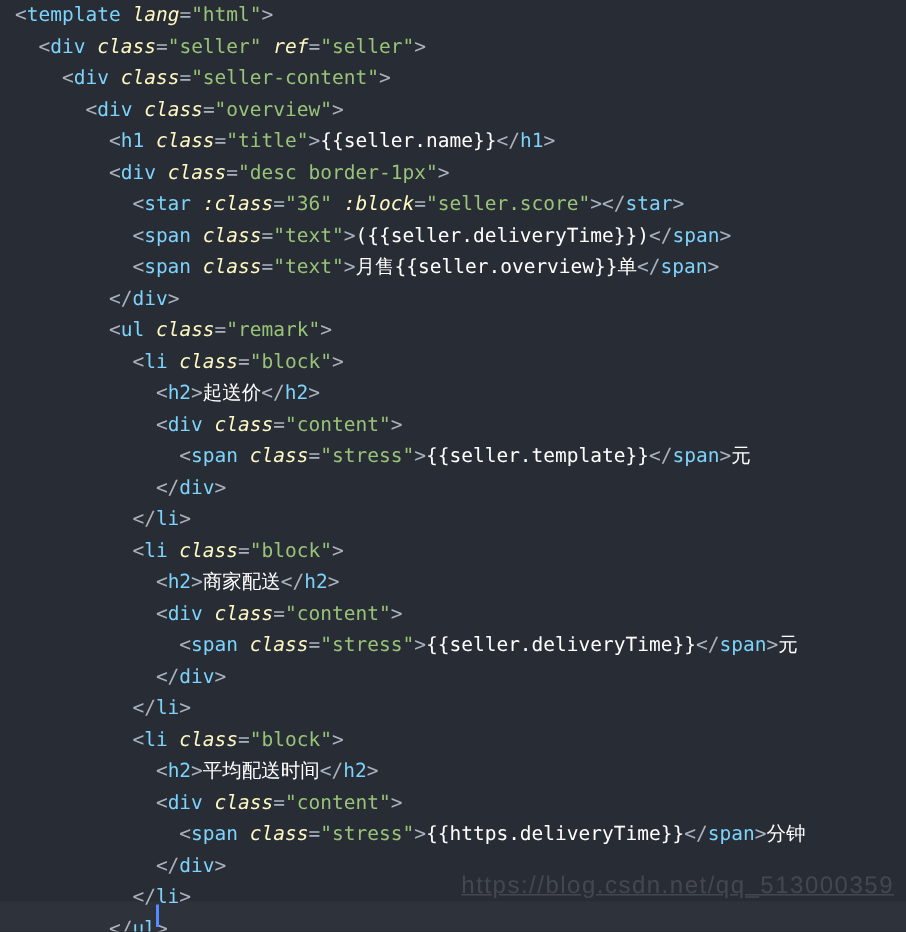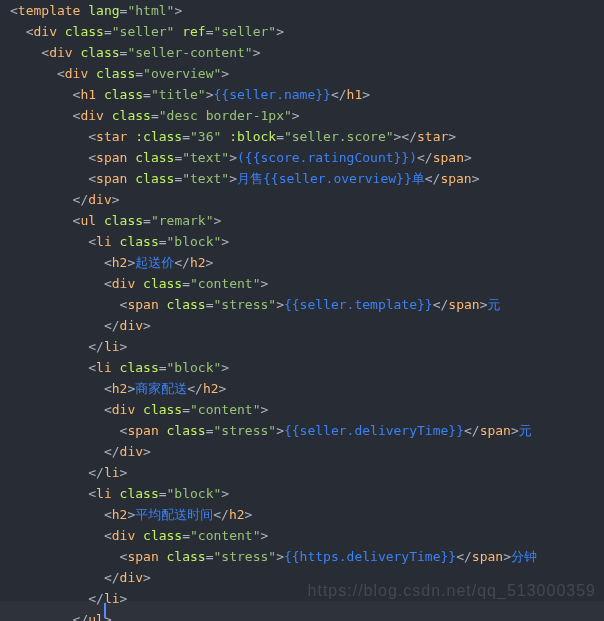--- a/index.html
+++ b/index.html
@@ -14,33 +14,34 @@
     height: 621px;
     overflow: hidden;
     position: relative;
   }
   pre {
     margin: 0;
     padding: 0 0 0 10px;
     white-space: pre;
   }
   .p  { color: #abb2bf; }  
-  .t  { color: #fdba74; }  
-  .a  { color: #bef264; }  
+  .t  { color: #7dd3fc; }  
+  .a  { color: #fef9c3; font-style: italic; }  
   .s  { color: #98c379; }  
-  .tx { color: #3b82f6; }  
+  .tx { color: #ffffff; }  
   .watermark {
     position: absolute;
     right: 8px;
     bottom: 20px;
     color: rgba(200,200,200,0.18);
     font-size: 16px;
     font-family: Arial, sans-serif;
     letter-spacing: 1px;
     pointer-events: none;
+    text-decoration: underline;
   }
   .hl {
     position: absolute;
     left: 0;
     bottom: 0;
     width: 100%;
     height: 20px;
     background: rgba(255,255,255,0.03);
     pointer-events: none;
   }
@@ -59,21 +60,21 @@
 <div class="hl"></div>
 <div class="cursor"></div>
 
 <pre id="code"><span><span class="p">&lt;</span><span class="t">template</span><span class="p"> </span><span class="a">lang</span><span class="p">=</span><span class="s">"html"</span><span class="p">&gt;</span></span>
 <span><span class="p">  &lt;</span><span class="t">div</span><span class="p"> </span><span class="a">class</span><span class="p">=</span><span class="s">"seller"</span><span class="p"> </span><span class="a">ref</span><span class="p">=</span><span class="s">"seller"</span><span class="p">&gt;</span></span>
 <span><span class="p">    &lt;</span><span class="t">div</span><span class="p"> </span><span class="a">class</span><span class="p">=</span><span class="s">"seller-content"</span><span class="p">&gt;</span></span>
 <span><span class="p">      &lt;</span><span class="t">div</span><span class="p"> </span><span class="a">class</span><span class="p">=</span><span class="s">"overview"</span><span class="p">&gt;</span></span>
 <span><span class="p">        &lt;</span><span class="t">h1</span><span class="p"> </span><span class="a">class</span><span class="p">=</span><span class="s">"title"</span><span class="p">&gt;</span><span class="tx">{{seller.name}}</span><span class="p">&lt;/</span><span class="t">h1</span><span class="p">&gt;</span></span>
 <span><span class="p">        &lt;</span><span class="t">div</span><span class="p"> </span><span class="a">class</span><span class="p">=</span><span class="s">"desc border-1px"</span><span class="p">&gt;</span></span>
 <span><span class="p">          &lt;</span><span class="t">star</span><span class="p"> </span><span class="a">:class</span><span class="p">=</span><span class="s">"36"</span><span class="p"> </span><span class="a">:block</span><span class="p">=</span><span class="s">"seller.score"</span><span class="p">&gt;&lt;/</span><span class="t">star</span><span class="p">&gt;</span></span>
-<span><span class="p">          &lt;</span><span class="t">span</span><span class="p"> </span><span class="a">class</span><span class="p">=</span><span class="s">"text"</span><span class="p">&gt;</span><span class="tx">({{score.ratingCount}})</span><span class="p">&lt;/</span><span class="t">span</span><span class="p">&gt;</span></span>
+<span><span class="p">          &lt;</span><span class="t">span</span><span class="p"> </span><span class="a">class</span><span class="p">=</span><span class="s">"text"</span><span class="p">&gt;</span><span class="tx">({{seller.deliveryTime}})</span><span class="p">&lt;/</span><span class="t">span</span><span class="p">&gt;</span></span>
 <span><span class="p">          &lt;</span><span class="t">span</span><span class="p"> </span><span class="a">class</span><span class="p">=</span><span class="s">"text"</span><span class="p">&gt;</span><span class="tx">月售{{seller.overview}}单</span><span class="p">&lt;/</span><span class="t">span</span><span class="p">&gt;</span></span>
 <span><span class="p">        &lt;/</span><span class="t">div</span><span class="p">&gt;</span></span>
 <span><span class="p">        &lt;</span><span class="t">ul</span><span class="p"> </span><span class="a">class</span><span class="p">=</span><span class="s">"remark"</span><span class="p">&gt;</span></span>
 <span><span class="p">          &lt;</span><span class="t">li</span><span class="p"> </span><span class="a">class</span><span class="p">=</span><span class="s">"block"</span><span class="p">&gt;</span></span>
 <span><span class="p">            &lt;</span><span class="t">h2</span><span class="p">&gt;</span><span class="tx">起送价</span><span class="p">&lt;/</span><span class="t">h2</span><span class="p">&gt;</span></span>
 <span><span class="p">            &lt;</span><span class="t">div</span><span class="p"> </span><span class="a">class</span><span class="p">=</span><span class="s">"content"</span><span class="p">&gt;</span></span>
 <span><span class="p">              &lt;</span><span class="t">span</span><span class="p"> </span><span class="a">class</span><span class="p">=</span><span class="s">"stress"</span><span class="p">&gt;</span><span class="tx">{{seller.template}}</span><span class="p">&lt;/</span><span class="t">span</span><span class="p">&gt;</span><span class="tx">元</span></span>
 <span><span class="p">            &lt;/</span><span class="t">div</span><span class="p">&gt;</span></span>
 <span><span class="p">          &lt;/</span><span class="t">li</span><span class="p">&gt;</span></span>
 <span><span class="p">          &lt;</span><span class="t">li</span><span class="p"> </span><span class="a">class</span><span class="p">=</span><span class="s">"block"</span><span class="p">&gt;</span></span>

